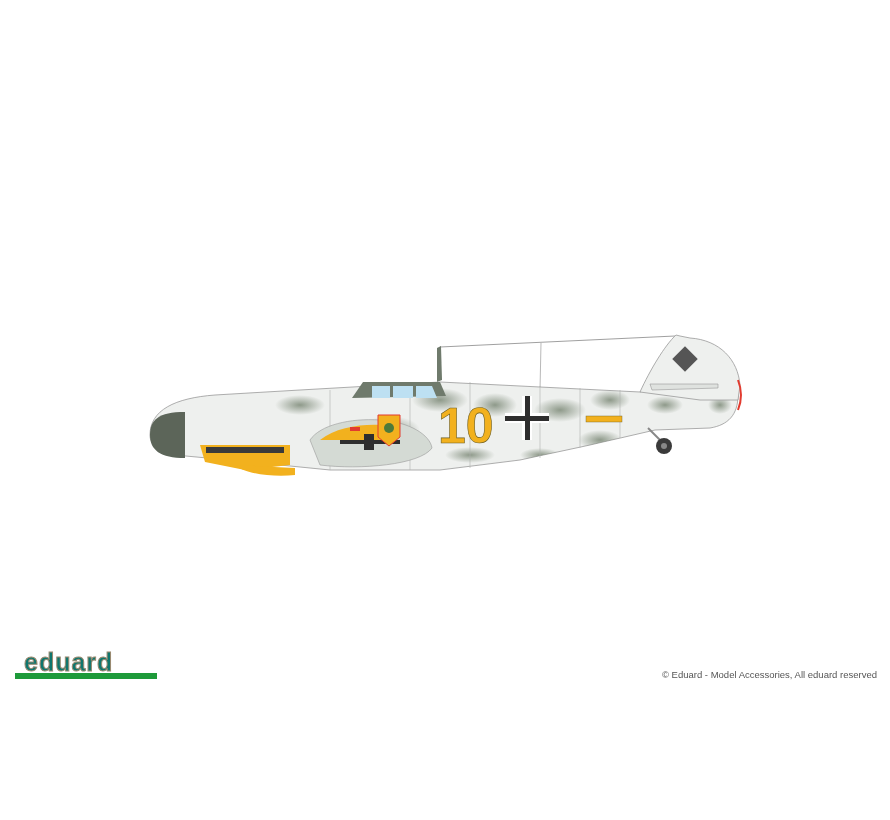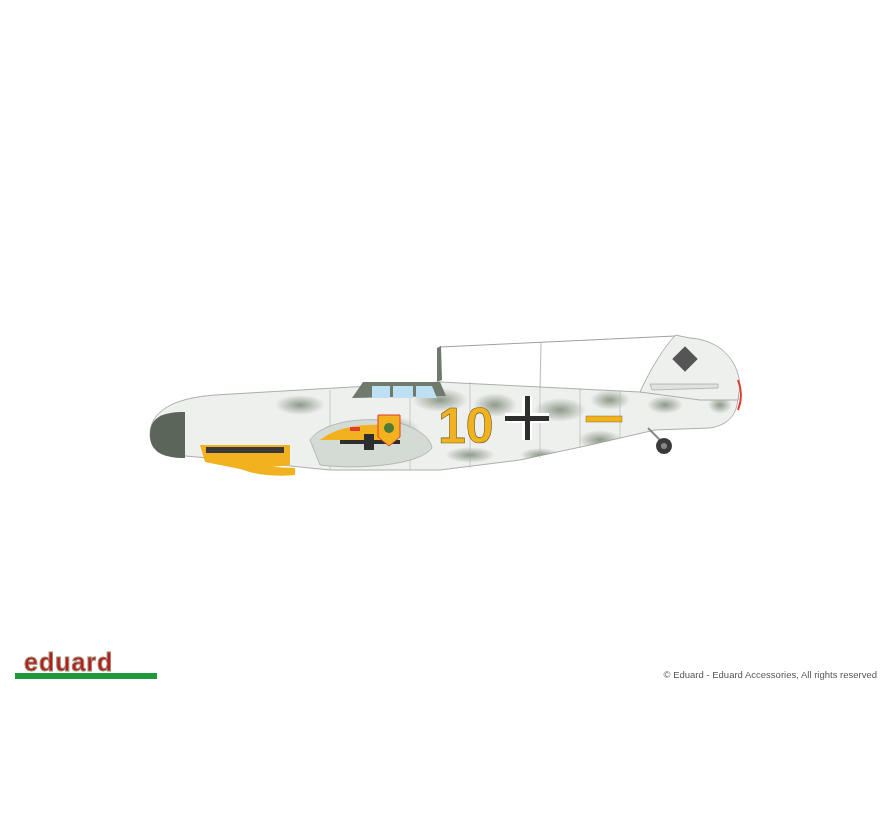--- a/index.html
+++ b/index.html
@@ -1,19 +1,19 @@
 <!DOCTYPE html>
 <html><head>
 <meta charset="utf-8">
 <style>
   html,body{margin:0;padding:0;background:#ffffff;}
   body{width:890px;height:820px;position:relative;overflow:hidden;font-family:"Liberation Sans",sans-serif;}
   #plane{position:absolute;left:0;top:0;width:890px;height:820px;}
   .logo{position:absolute;left:14px;top:652px;width:144px;height:28px;}
-  .logo-text{position:absolute;left:10px;top:-4px;font-family:"Liberation Sans",sans-serif;font-weight:bold;font-size:25px;color:#b91c1c;letter-spacing:1px;
+  .logo-text{position:absolute;left:10px;top:-4px;font-family:"Liberation Sans",sans-serif;font-weight:bold;font-size:25px;color:#0f766e;letter-spacing:1px;
     -webkit-text-stroke:1px #9a8a70;}
   .logo-bar{position:absolute;left:1px;top:21px;width:142px;height:6px;background:#1e9a3a;}
   .copyright{position:absolute;right:13px;top:669px;font-size:9.5px;color:#555;}
 </style>
 </head>
 <body>
 
 <svg id="plane" viewBox="0 0 890 820" xmlns="http://www.w3.org/2000/svg">
   <defs>
     <radialGradient id="mot" cx="50%" cy="50%" r="50%">
@@ -101,13 +101,13 @@
     <circle cx="664" cy="446" r="8" fill="#3a3a3a"></circle>
     <circle cx="664" cy="446" r="3" fill="#888"></circle>
   </g>
 </svg>
 
 <div class="logo">
   <span class="logo-text">eduard</span>
   <div class="logo-bar"></div>
 </div>
 
-<div class="copyright">© Eduard - Eduard Accessories, All rights reserved</div>
+<div class="copyright">© Eduard - Model Accessories, All eduard reserved</div>
 
 </body></html>

